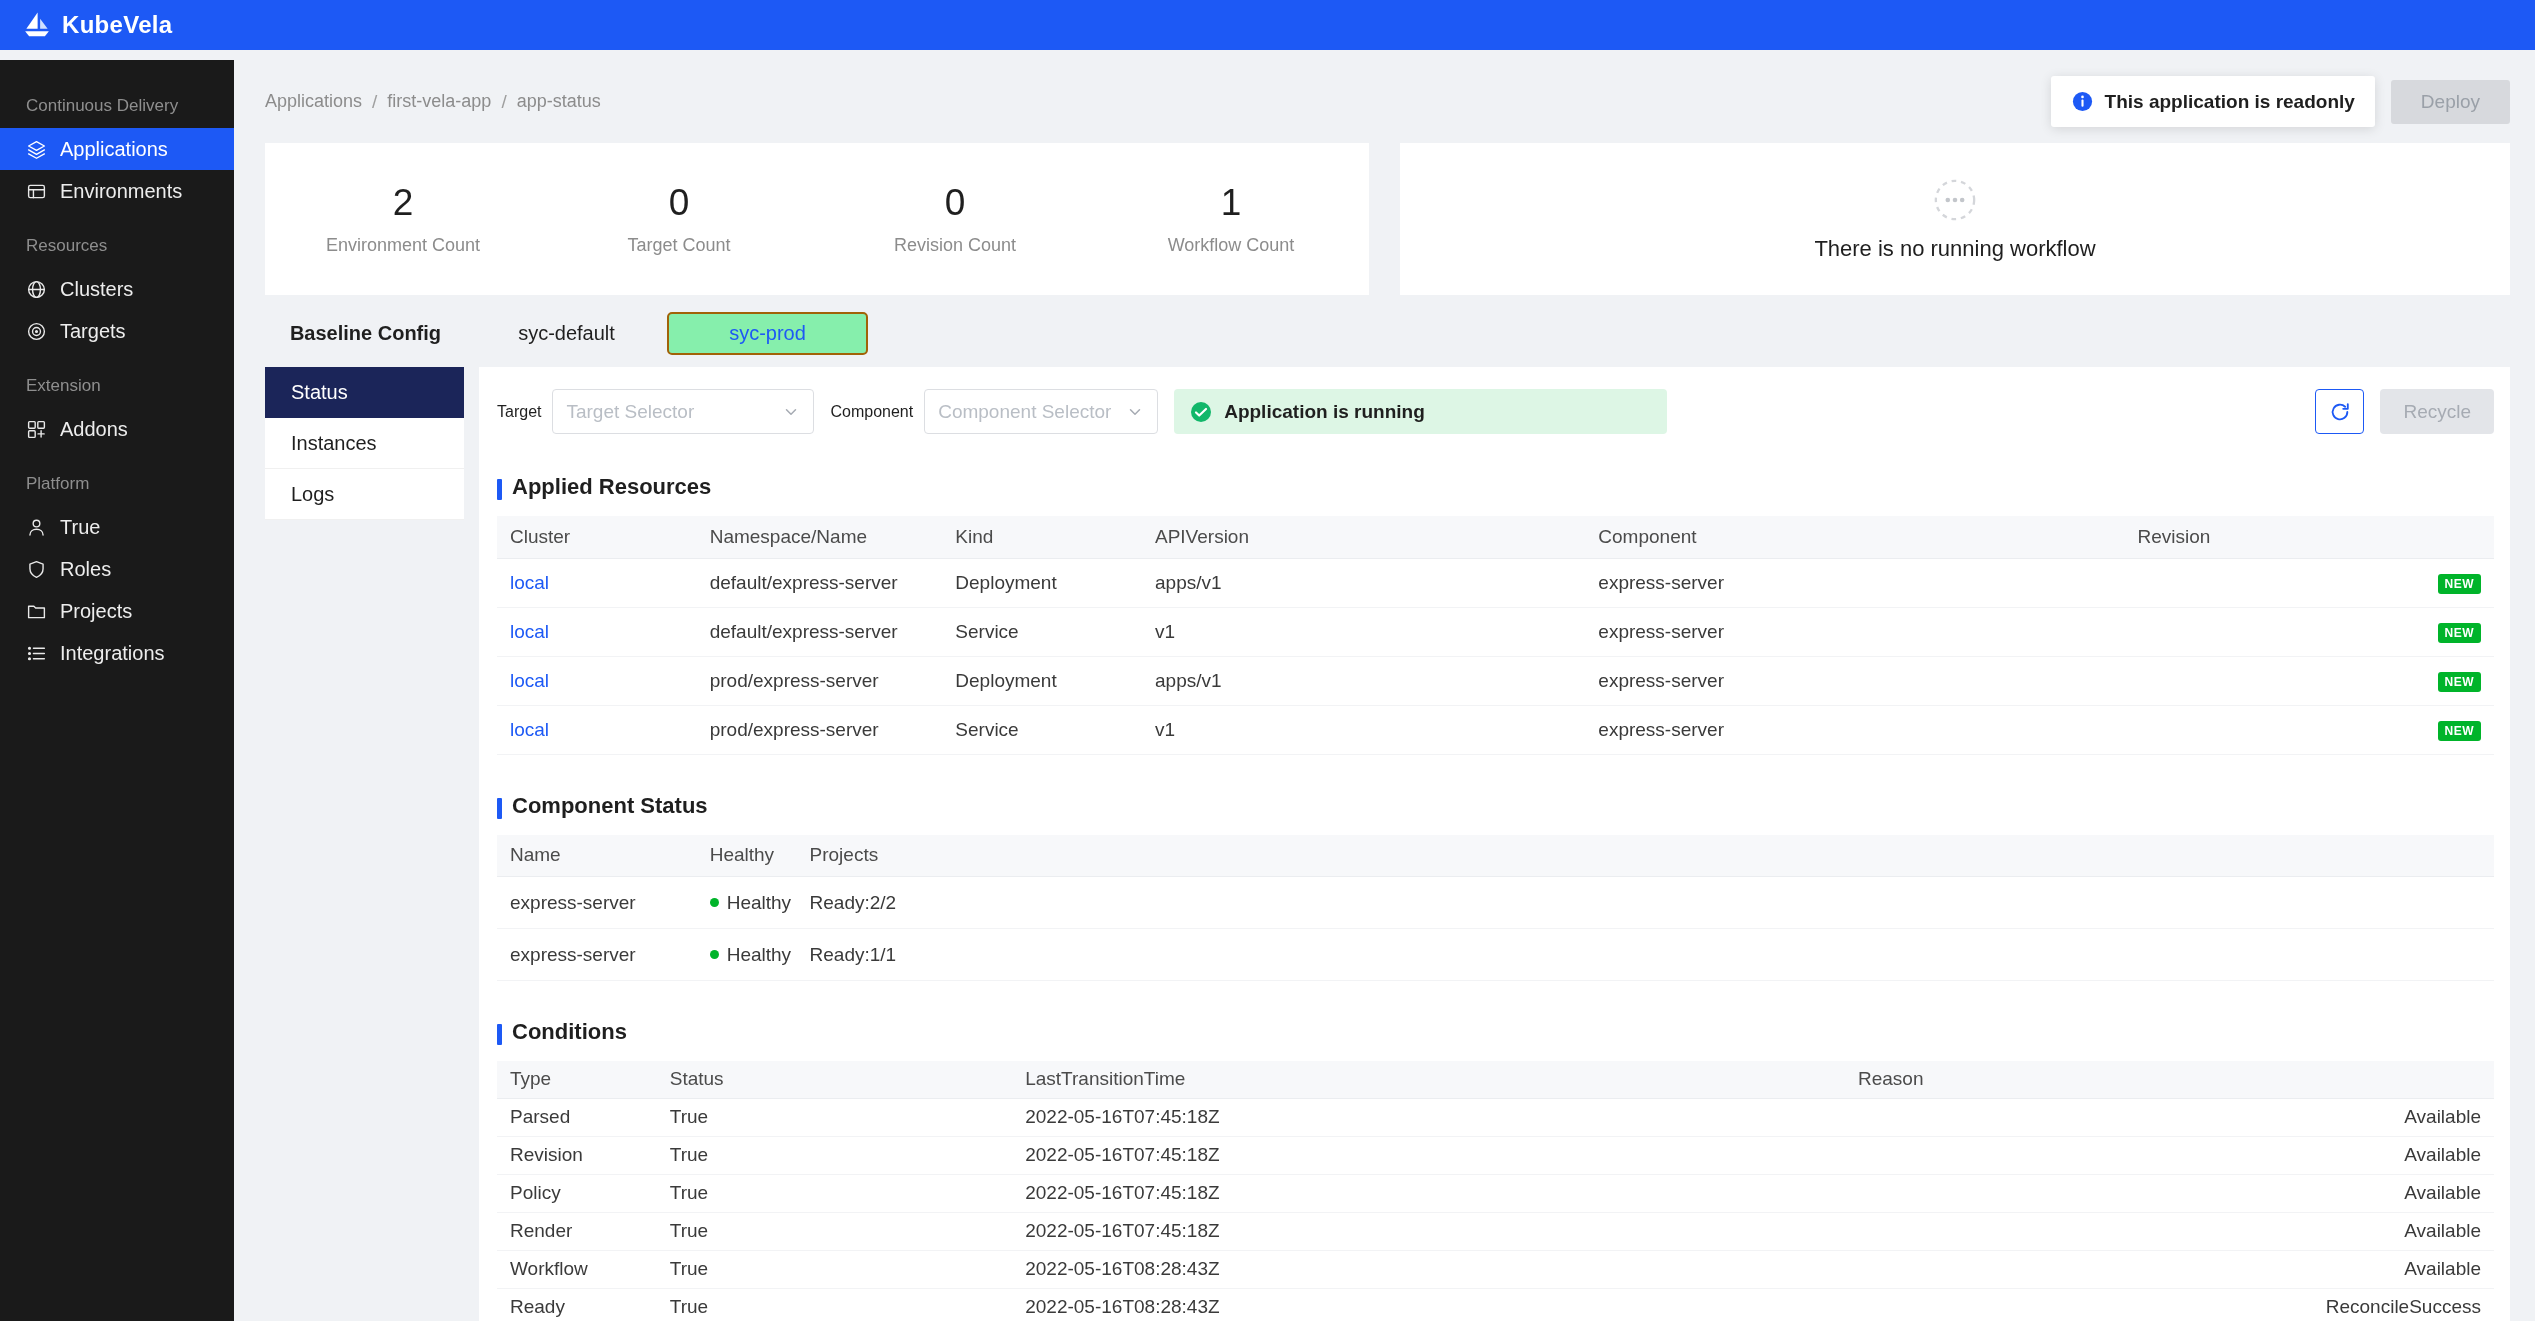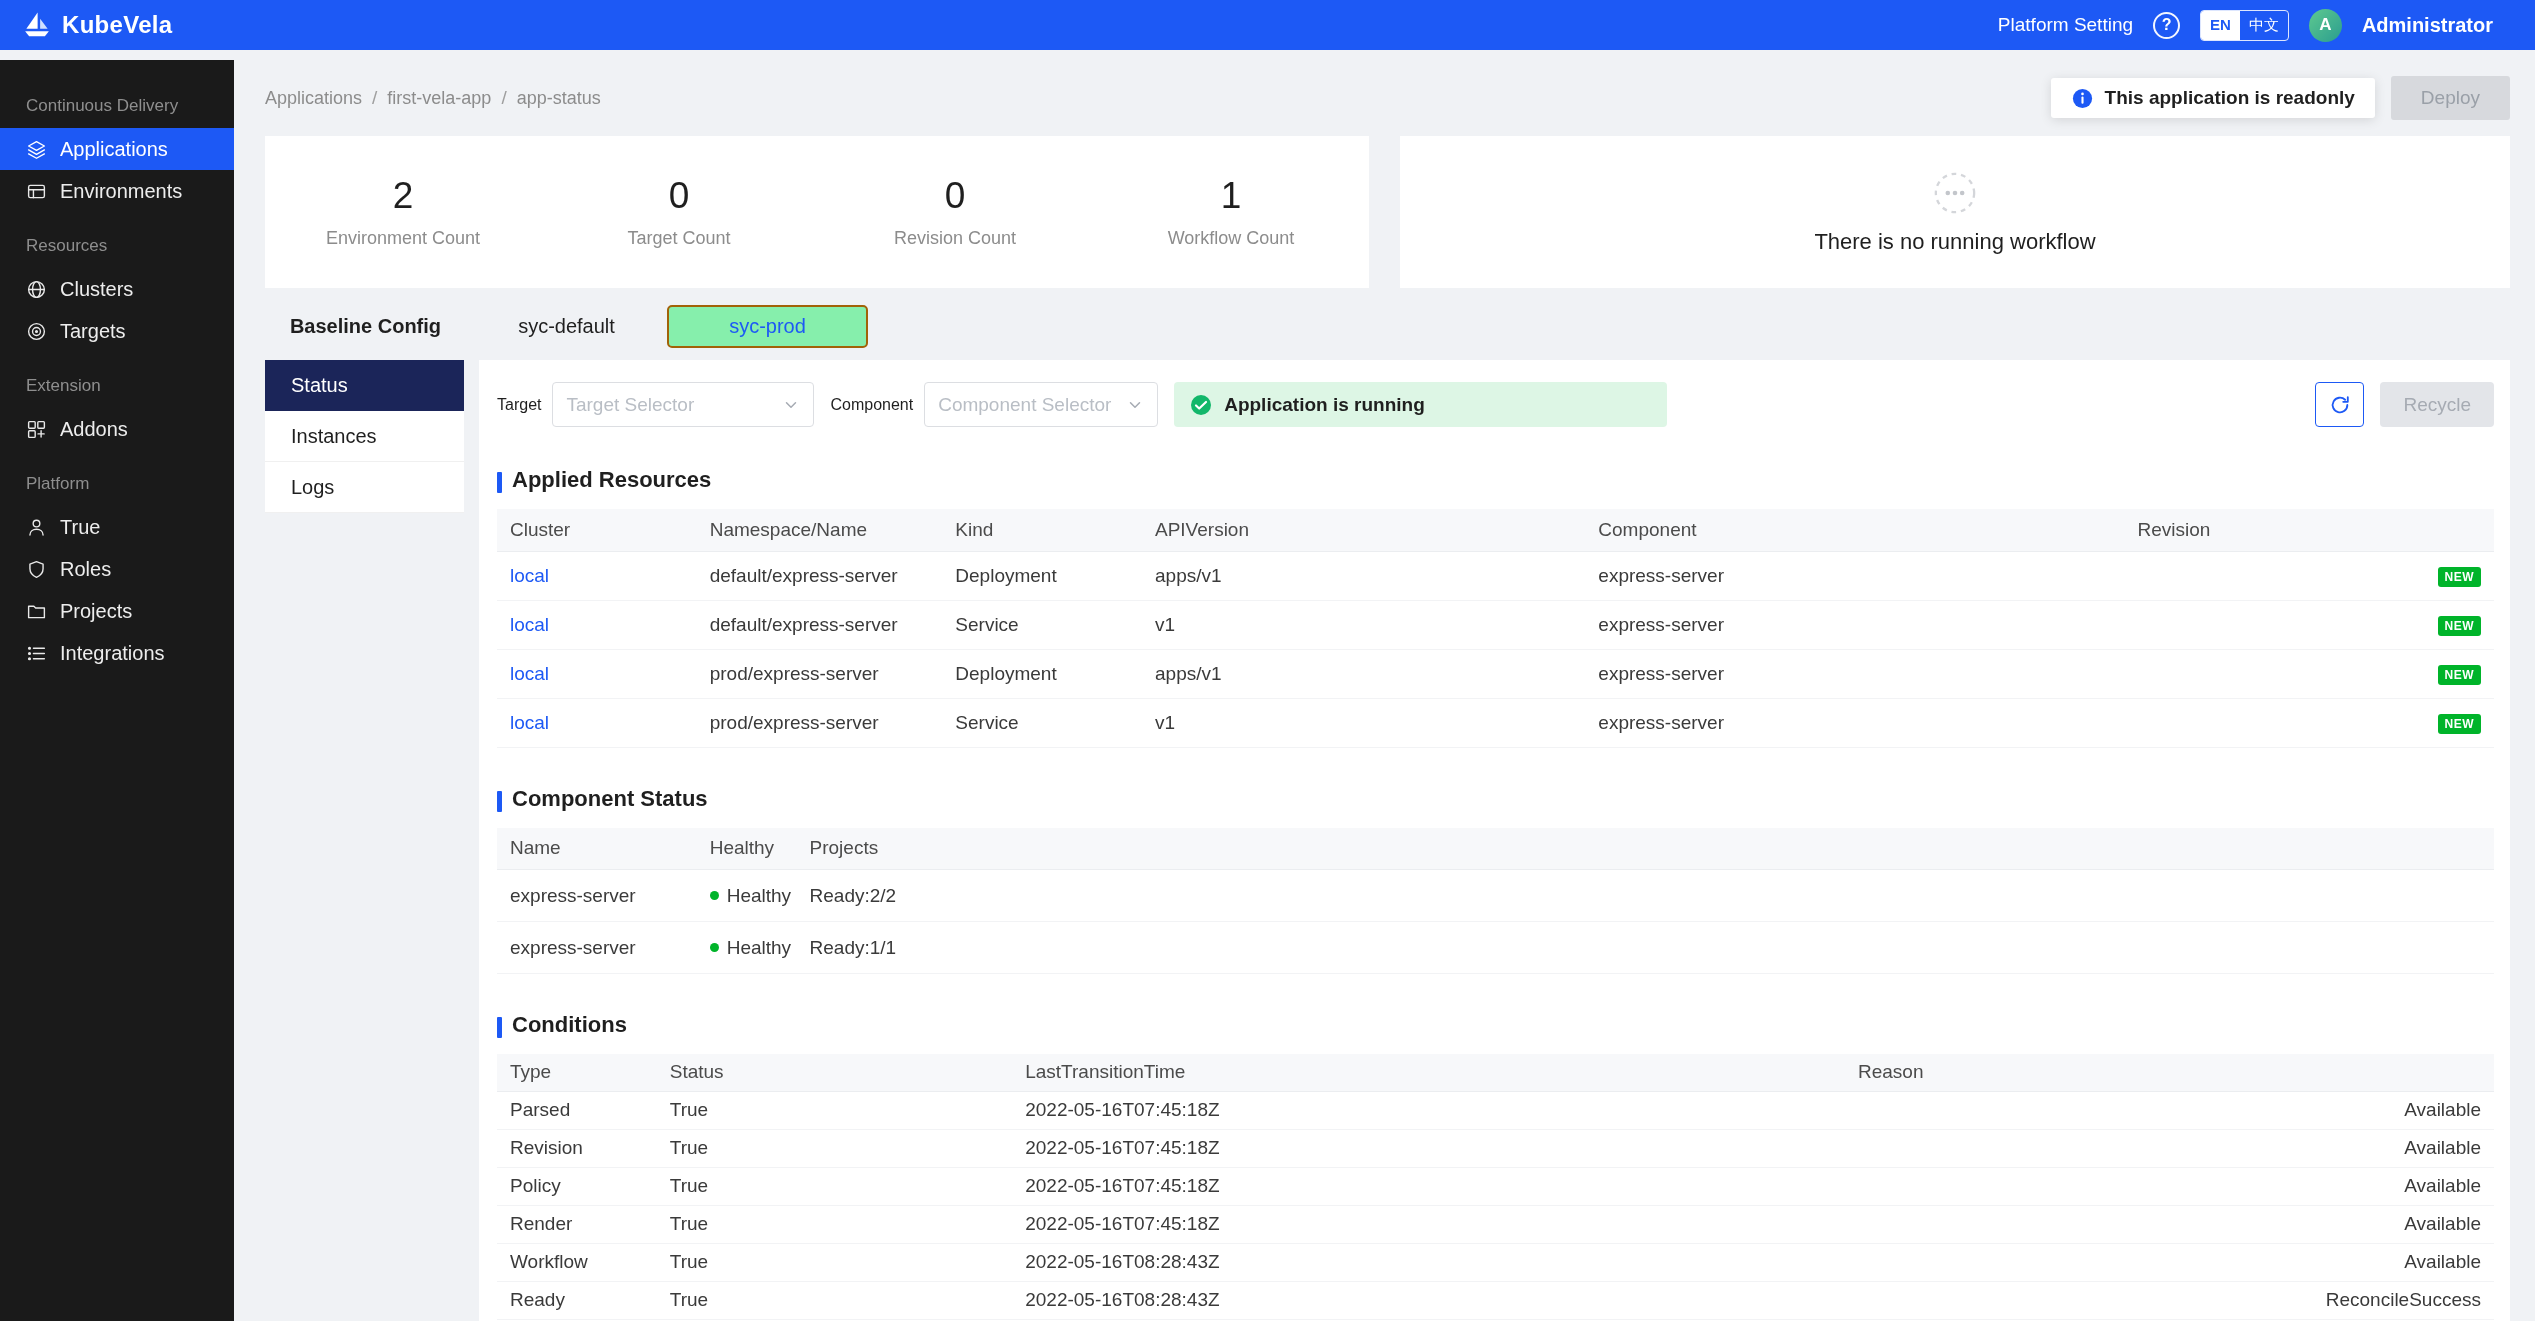--- a/index.html
+++ b/index.html
@@ -53,21 +53,21 @@
 
   
   .main { flex: 1; padding: 0 25px 0 31px; overflow: hidden; }
 
   .top-row { margin-top: 16px; display: flex; align-items: center; justify-content: space-between; }
   .breadcrumb { display: flex; align-items: center; font-size: 18px; color: #8c8c8c; }
   .crumb { cursor: pointer; }
   .crumb-sep { margin: 0 10px; color: #9f9f9f; font-size: 19px; }
   .top-row-right { display: flex; align-items: center; gap: 16px; }
   .readonly-notice {
-    background: #fff; height: 40px; display: flex; align-items: center; gap: 11px;
+    background: #fff; height: 51px; display: flex; align-items: center; gap: 11px;
     padding: 0 20px; border-radius: 3px; box-shadow: 0 2px 12px rgba(0,0,0,.12);
     font-size: 19px; font-weight: bold;
   }
   .btn-deploy {
     height: 44px; padding: 0 30px; border: none; border-radius: 3px;
     background: #d7d9dd; color: #9aa0a8; font-size: 19px; font-family: inherit; cursor: not-allowed;
   }
 
   
   .cards-row { margin-top: 16px; display: flex; gap: 31px; }
@@ -167,30 +167,20 @@
 <header class="topbar">
   <div class="brand">
     <span class="nav-icon" style="width:30px;height:30px">
       <svg viewBox="0 0 24 24" style="stroke:none">
         <path d="M12.5 2 L12.5 15 L3.5 15 Z" fill="#ffffff"></path>
         <path d="M14.5 7 L14.5 15 L20.5 15 Z" fill="#cfe0ff"></path>
         <path d="M2.5 17 h19 l-3.2 4 h-12.6 Z" fill="#ffffff"></path>
       </svg>
     </span>
     <span class="brand-name">KubeVela</span>
-  </div>
-  <div class="topbar-right">
-    <span class="platform-setting">Platform Setting</span>
-    <span class="help-circle">?</span>
-    <div class="lang-toggle">
-      <span class="lang-seg active">EN</span>
-      <span class="lang-seg">中文</span>
-    </div>
-    <span class="avatar">A</span>
-    <span class="username">Administrator</span>
   </div>
 </header>
 
 <div class="body-row">
 
   <aside class="sidebar">
     <div class="nav-section-title">Continuous Delivery</div>
     <div class="nav-item active">
       <span class="nav-icon">
         <svg viewBox="0 0 24 24">

